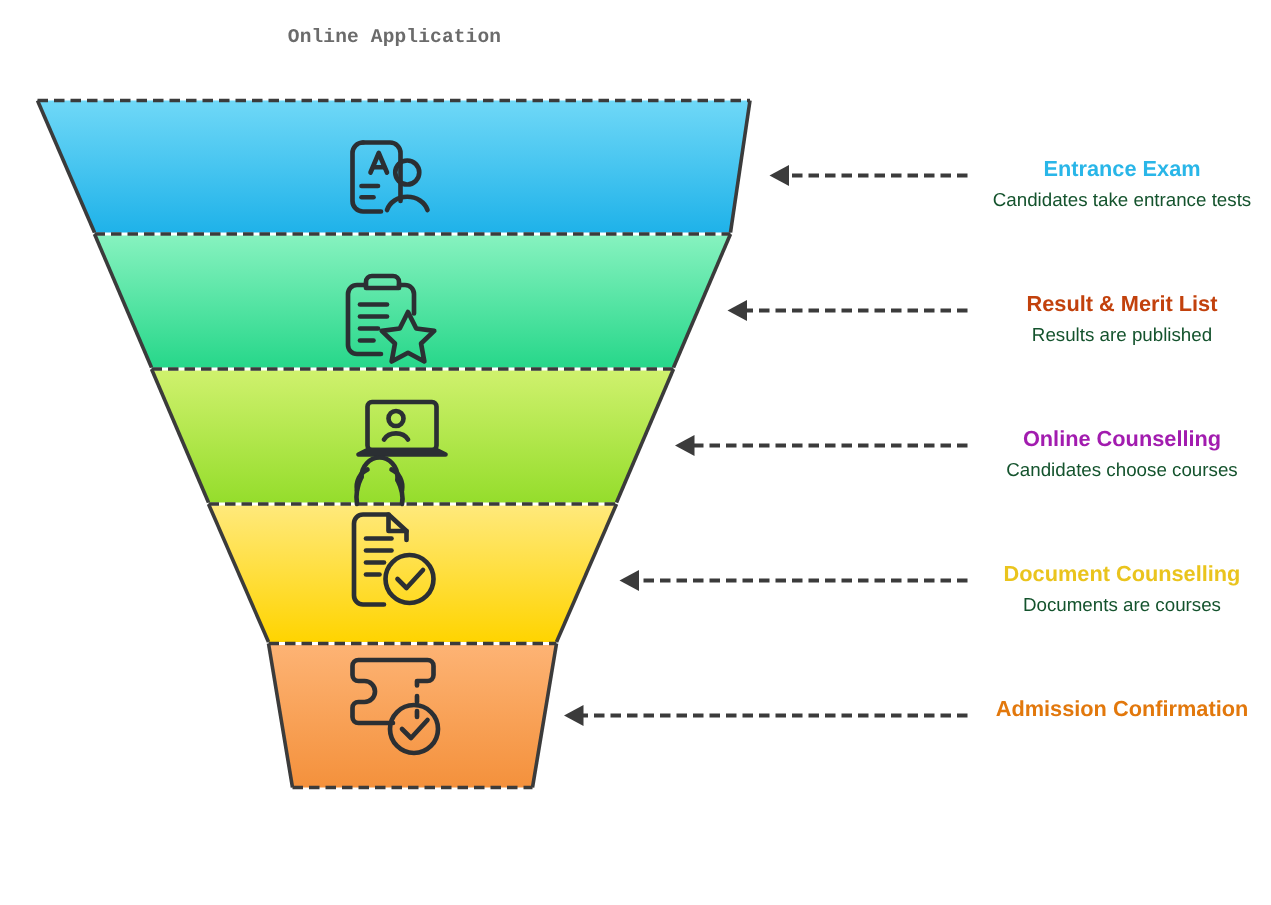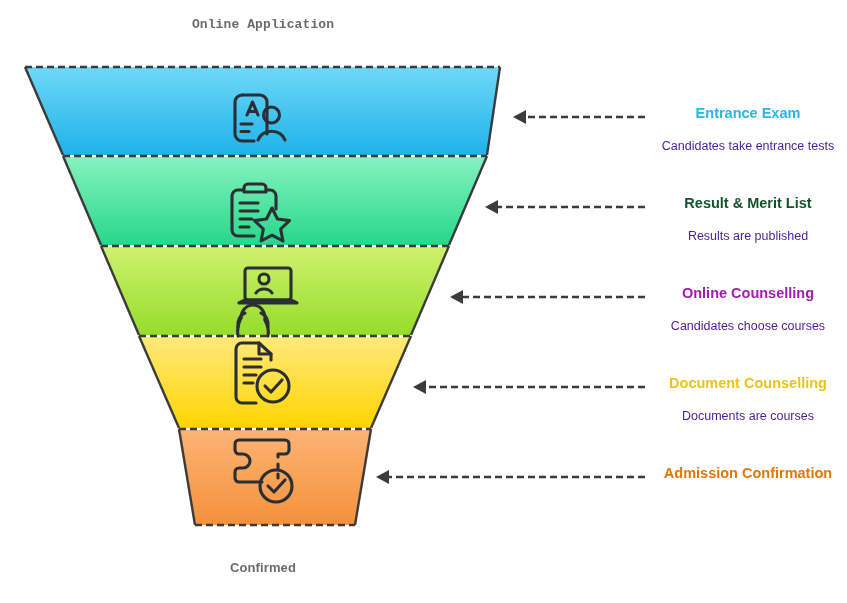--- a/index.html
+++ b/index.html
@@ -52,23 +52,23 @@
     text-align: center;
   }
   .stage-title {
     font-size: 14.5px;
     font-weight: bold;
     line-height: 17px;
     white-space: nowrap;
   }
   .stage-desc {
     font-size: 12.5px;
-    color: #4c1d95;
+    color: #14532d;
     line-height: 16px;
-    margin-top: 16px;
+    margin-top: 3px;
     white-space: nowrap;
   }
 </style>
 </head>
 <body>
 
 <div id="stage">
 
   <svg id="funnel-svg" viewBox="0 0 847 603">
     <defs>
@@ -201,30 +201,29 @@
     </g>
     <g stroke="#3b3b3b" stroke-width="2.6" fill="#3b3b3b">
       <line x1="645" y1="477" x2="387" y2="477" stroke-dasharray="7 4" stroke-linecap="butt"></line>
       <path d="M376,477 l13,-7 v14 z" stroke="none"></path>
     </g>
   </svg>
 
   <div class="cap-label" id="top-cap-label">Online Application</div>
 
   <div class="cap-label" id="bottom-cap-label">
-    <div>Confirmed</div>
   </div>
 
   <div class="stage-label" style="top:105px">
     <div class="stage-title" style="color:#29b6e8">Entrance Exam</div>
     <div class="stage-desc">Candidates take entrance tests</div>
   </div>
 
   <div class="stage-label" style="top:195px">
-    <div class="stage-title" style="color:#14532d">Result &amp; Merit List</div>
+    <div class="stage-title" style="color:#c2410c">Result &amp; Merit List</div>
     <div class="stage-desc">Results are published</div>
   </div>
 
   <div class="stage-label" style="top:285px">
     <div class="stage-title" style="color:#a21caf">Online Counselling</div>
     <div class="stage-desc">Candidates choose courses</div>
   </div>
 
   <div class="stage-label" style="top:375px">
     <div class="stage-title" style="color:#eac41d">Document Counselling</div>

